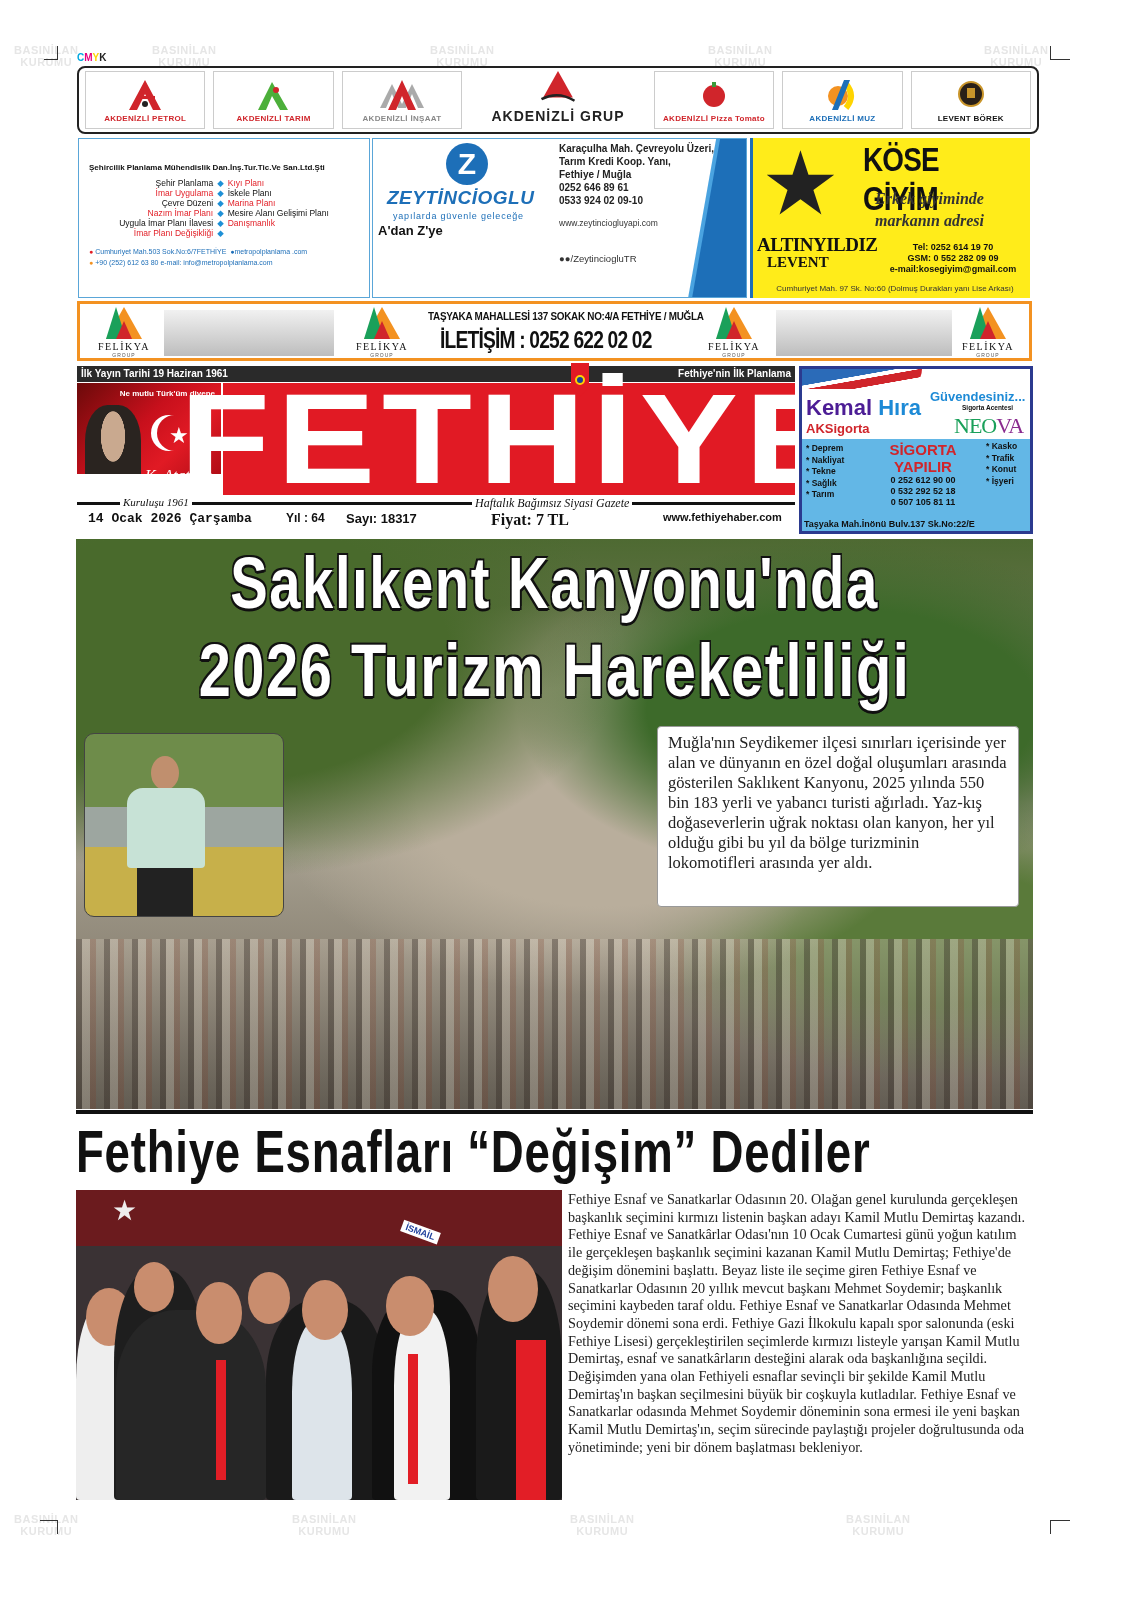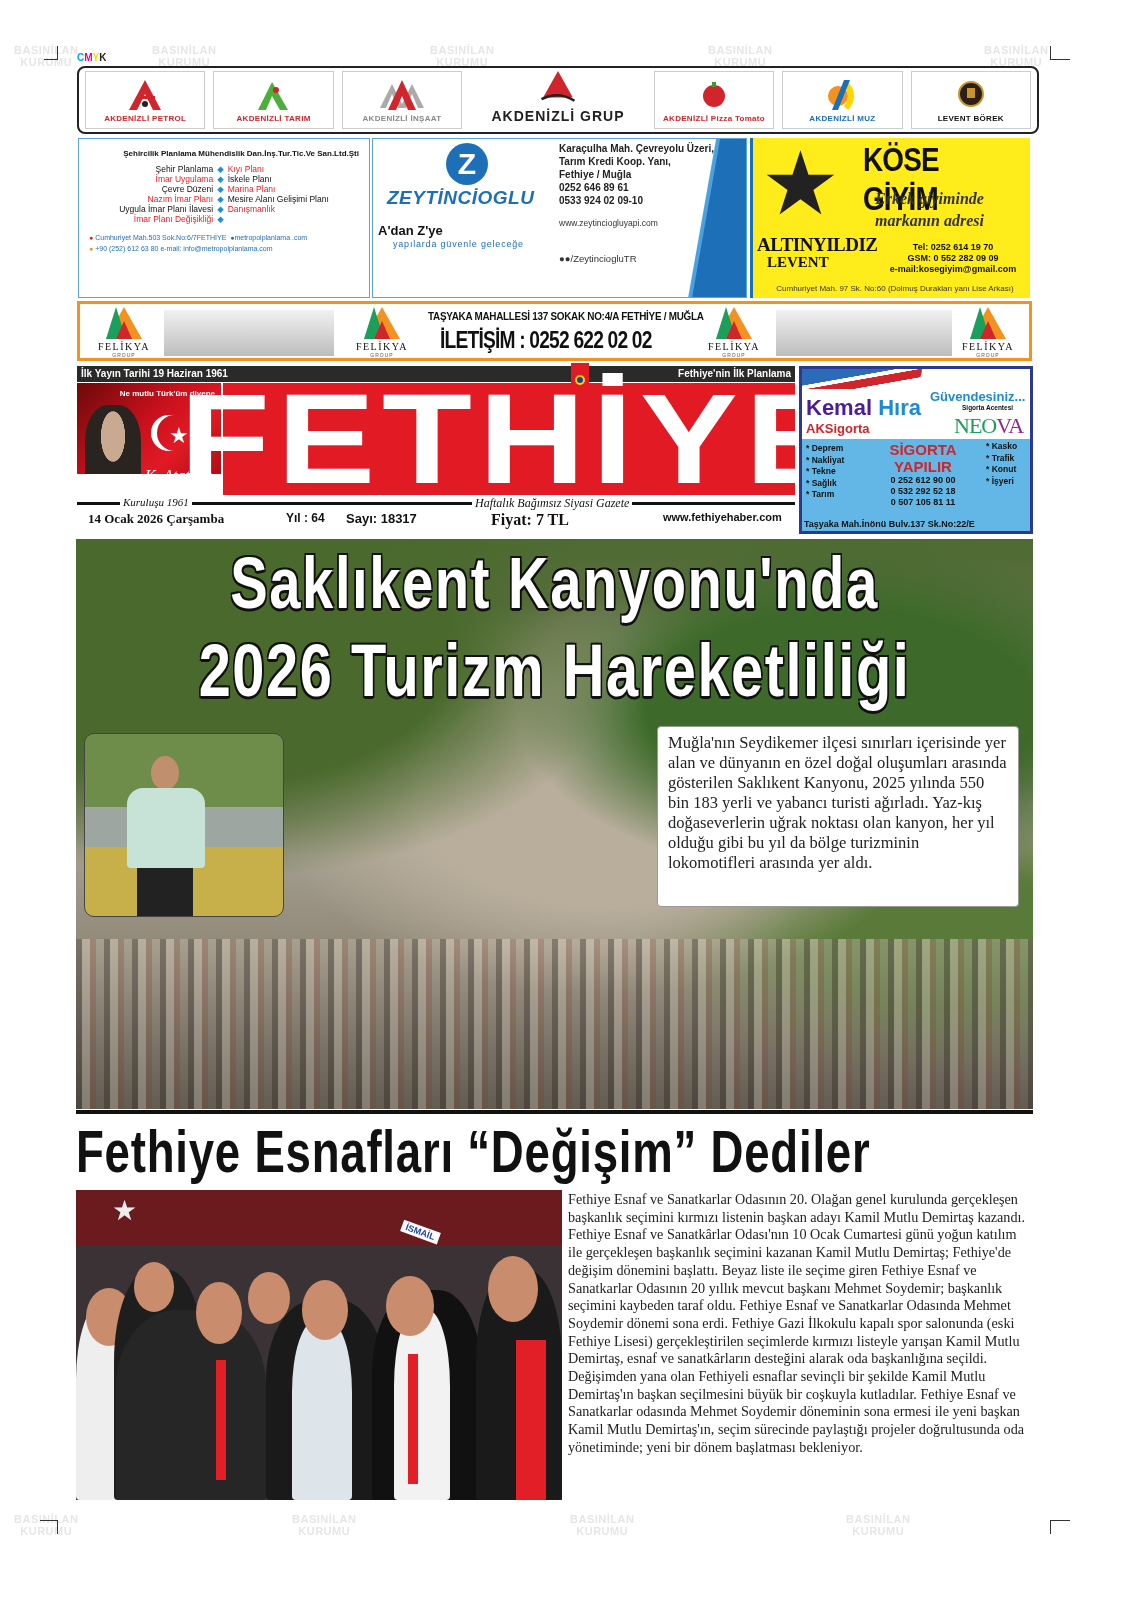--- a/index.html
+++ b/index.html
@@ -21,29 +21,29 @@
   .brand .lbl { font-size: 8px; font-weight: bold; letter-spacing: 0.3px; }
   .brand.main .lbl { font-size: 14px; color: #222; letter-spacing: 1px; }
 
   
   .ad { position: absolute; overflow: hidden; }
   .metropol { left: 78px; top: 138px; width: 292px; height: 160px; border: 1px solid #5aa6d8; background: #fff; padding: 8px 10px; }
   .metropol .title { display: flex; align-items: center; gap: 6px; }
   .metropol .grid { width: 32px; height: 32px; display: grid; grid-template-columns: repeat(3,1fr); gap: 2px; }
   .metropol .grid span { background: #1e90d6; }
   .metropol .name { color: #e21e26; font-size: 36px; font-weight: bold; letter-spacing: -1px; line-height: 34px; }
-  .metropol .sub { font-size: 8px; font-weight: bold; margin-top: 2px; text-align: right; }
+  .metropol .sub { font-size: 8px; font-weight: bold; margin-top: 16px; }
   .metropol .svcs { display: flex; justify-content: center; gap: 4px; margin-top: 6px; font-size: 8.5px; line-height: 10px; }
   .metropol .svcs .l { text-align: right; } .metropol .red { color: #e21e26; }
   .metropol .contact { font-size: 7px; color: #1e6fb8; margin-top: 8px; line-height: 11px; }
 
   .zeytin { left: 372px; top: 138px; width: 375px; height: 160px; border: 1px solid #5aa6d8; background: #fff; }
   .zeytin .logo-circle { position: absolute; left: 73px; top: 4px; width: 42px; height: 42px; border-radius: 50%; background: #1d6fb8; color: #fff; font-weight: bold; font-size: 30px; text-align: center; line-height: 42px; }
   .zeytin .brandname { position: absolute; left: 14px; top: 48px; color: #1d6fb8; font-weight: bold; font-style: italic; font-size: 19px; letter-spacing: 0.5px; }
-  .zeytin .tag { position: absolute; left: 20px; top: 72px; font-size: 9px; color: #1d6fb8; letter-spacing: 0.8px; margin-top: 28px; }
+  .zeytin .tag { position: absolute; left: 20px; top: 72px; font-size: 9px; color: #1d6fb8; letter-spacing: 0.8px; }
   .zeytin .slogan1 { position: absolute; left: 5px; top: 84px; font-size: 13px; font-weight: bold; }
   .zeytin .slogan2 { position: absolute; left: 5px; top: 98px; font-size: 16px; font-weight: bold; color: #1d6fb8; line-height: 20px; }
   .zeytin .addr { position: absolute; left: 186px; top: 3px; font-size: 10px; font-weight: bold; line-height: 13px; color: #222; }
   .zeytin .web { position: absolute; left: 186px; top: 79px; font-size: 8.5px; color: #333; }
   .zeytin .social { position: absolute; left: 186px; top: 114px; font-size: 9.5px; color: #333; }
   .zeytin .stripe { position: absolute; right: -20px; top: 0; width: 60px; height: 160px; background: #1d6fb8; transform: skewX(-10deg); }
   .zeytin .stripe2 { position: absolute; right: 30px; top: 0; width: 14px; height: 160px; background: #4aa3e0; transform: skewX(-10deg); }
 
   .kose { left: 750px; top: 138px; width: 280px; height: 160px; background: #ffec1a; border-left: 3px solid #1d6fb8; }
   .kose .star { position: absolute; left: 8px; top: 2px; font-size: 88px; line-height: 88px; color: #222; }
@@ -75,21 +75,21 @@
   .ataturk .star { position: absolute; left: 92px; top: 40px; color: #fff; font-size: 22px; }
   .ataturk .sig { position: absolute; left: 68px; top: 84px; font-family: "Liberation Serif", serif; font-style: italic; color: #fff; font-size: 16px; }
   .masthead { left: 223px; top: 383px; width: 572px; height: 112px; background: #e11a24; }
   .masthead .word { position: absolute; left: 0; top: -8px; width: 572px; text-align: center; font-size: 128px; font-weight: bold; color: #fff; letter-spacing: 6px; transform: scaleX(1.15); transform-origin: center; line-height: 128px; }
   .masthead .badge { position: absolute; left: 348px; top: -20px; width: 18px; height: 34px; background: #e11a24; clip-path: polygon(0 0,100% 0,100% 70%,50% 100%,0 70%); }
   .masthead .badge i { position: absolute; left: 4px; top: 12px; width: 10px; height: 10px; border-radius: 50%; background: #1d3f9c; border: 2px solid #ffd200; }
   .mast-rule { position: absolute; height: 3px; background: #111; }
   .founded { left: 120px; top: 496px; font-family: "Liberation Serif", serif; font-style: italic; font-size: 11px; background: #fff; padding: 0 3px; }
   .tagline { left: 472px; top: 496px; font-family: "Liberation Serif", serif; font-style: italic; font-size: 12px; background: #fff; padding: 0 3px; }
   .infobar { left: 88px; top: 511px; width: 707px; font-size: 12px; font-weight: bold; display: flex; }
-  .infobar .date { font-family: Liberation Serif, serif; font-size: 13px; width: 198px; }
+  .infobar .date { font-family: Liberation Mono, monospace; font-size: 13px; width: 198px; }
   .infobar .yil { width: 60px; } .infobar .sayi { width: 98px; font-size: 13px; } .infobar .fiyat { width: 172px; font-family: "Liberation Serif", serif; font-size: 16px; margin-left: 47px; } .infobar .web { font-size: 11px; }
 
   .sigorta { left: 799px; top: 366px; width: 234px; height: 168px; border: 3px solid #2b3a8f; background: #fff; }
   .sigorta .swoosh { position: absolute; left: 0; top: 0; width: 120px; height: 20px; background: linear-gradient(170deg, #2b6bb8 0 40%, #fff 41% 50%, #d0252b 51% 70%, transparent 71%); border-radius: 0 0 60px 0; }
   .sigorta .kemal { position: absolute; left: 4px; top: 26px; font-size: 22px; font-weight: bold; color: #333; }
   .sigorta .kemal span { color: #1d8ad6; }
   .sigorta .ak { position: absolute; left: 4px; top: 52px; font-size: 13px; font-weight: bold; color: #d0252b; }
   .sigorta .guv { position: absolute; left: 128px; top: 20px; font-size: 13px; font-weight: bold; color: #1d8ad6; }
   .sigorta .acente { position: absolute; left: 160px; top: 35px; font-size: 6.5px; font-weight: bold; }
   .sigorta .neova { position: absolute; left: 152px; top: 44px; font-family: "Liberation Serif", serif; font-size: 22px; color: #1aa05a; letter-spacing: -1px; }

